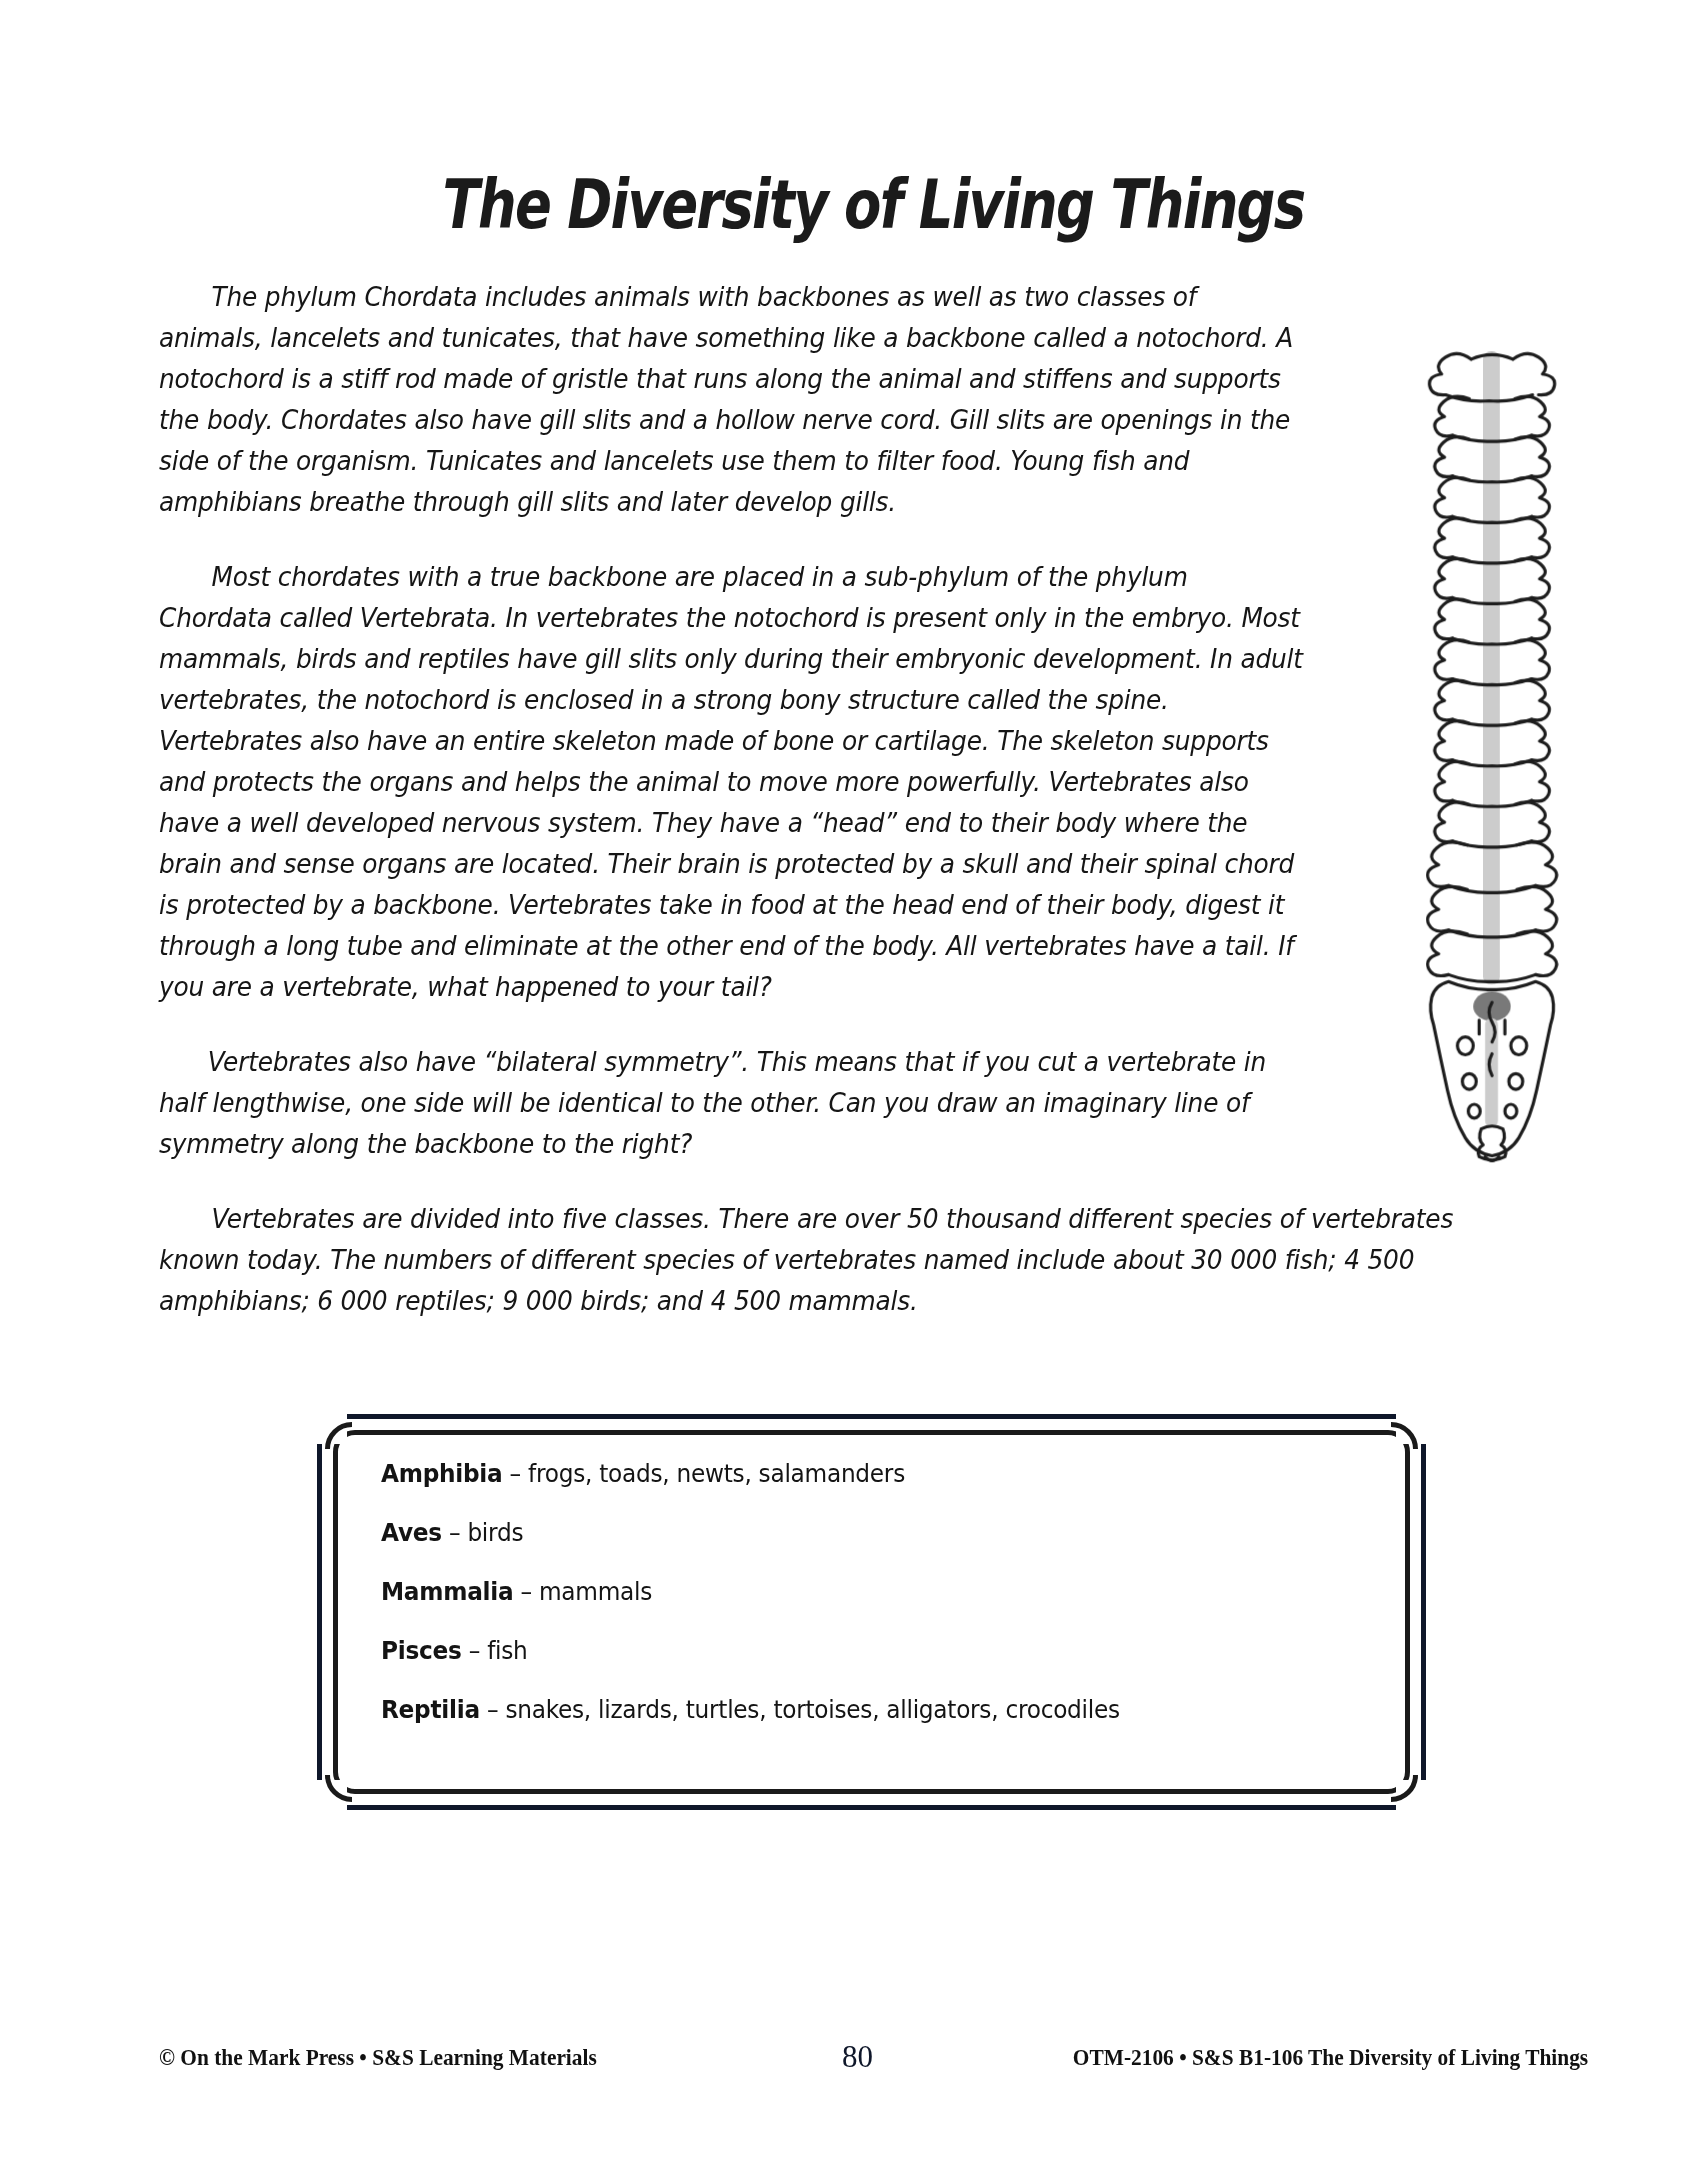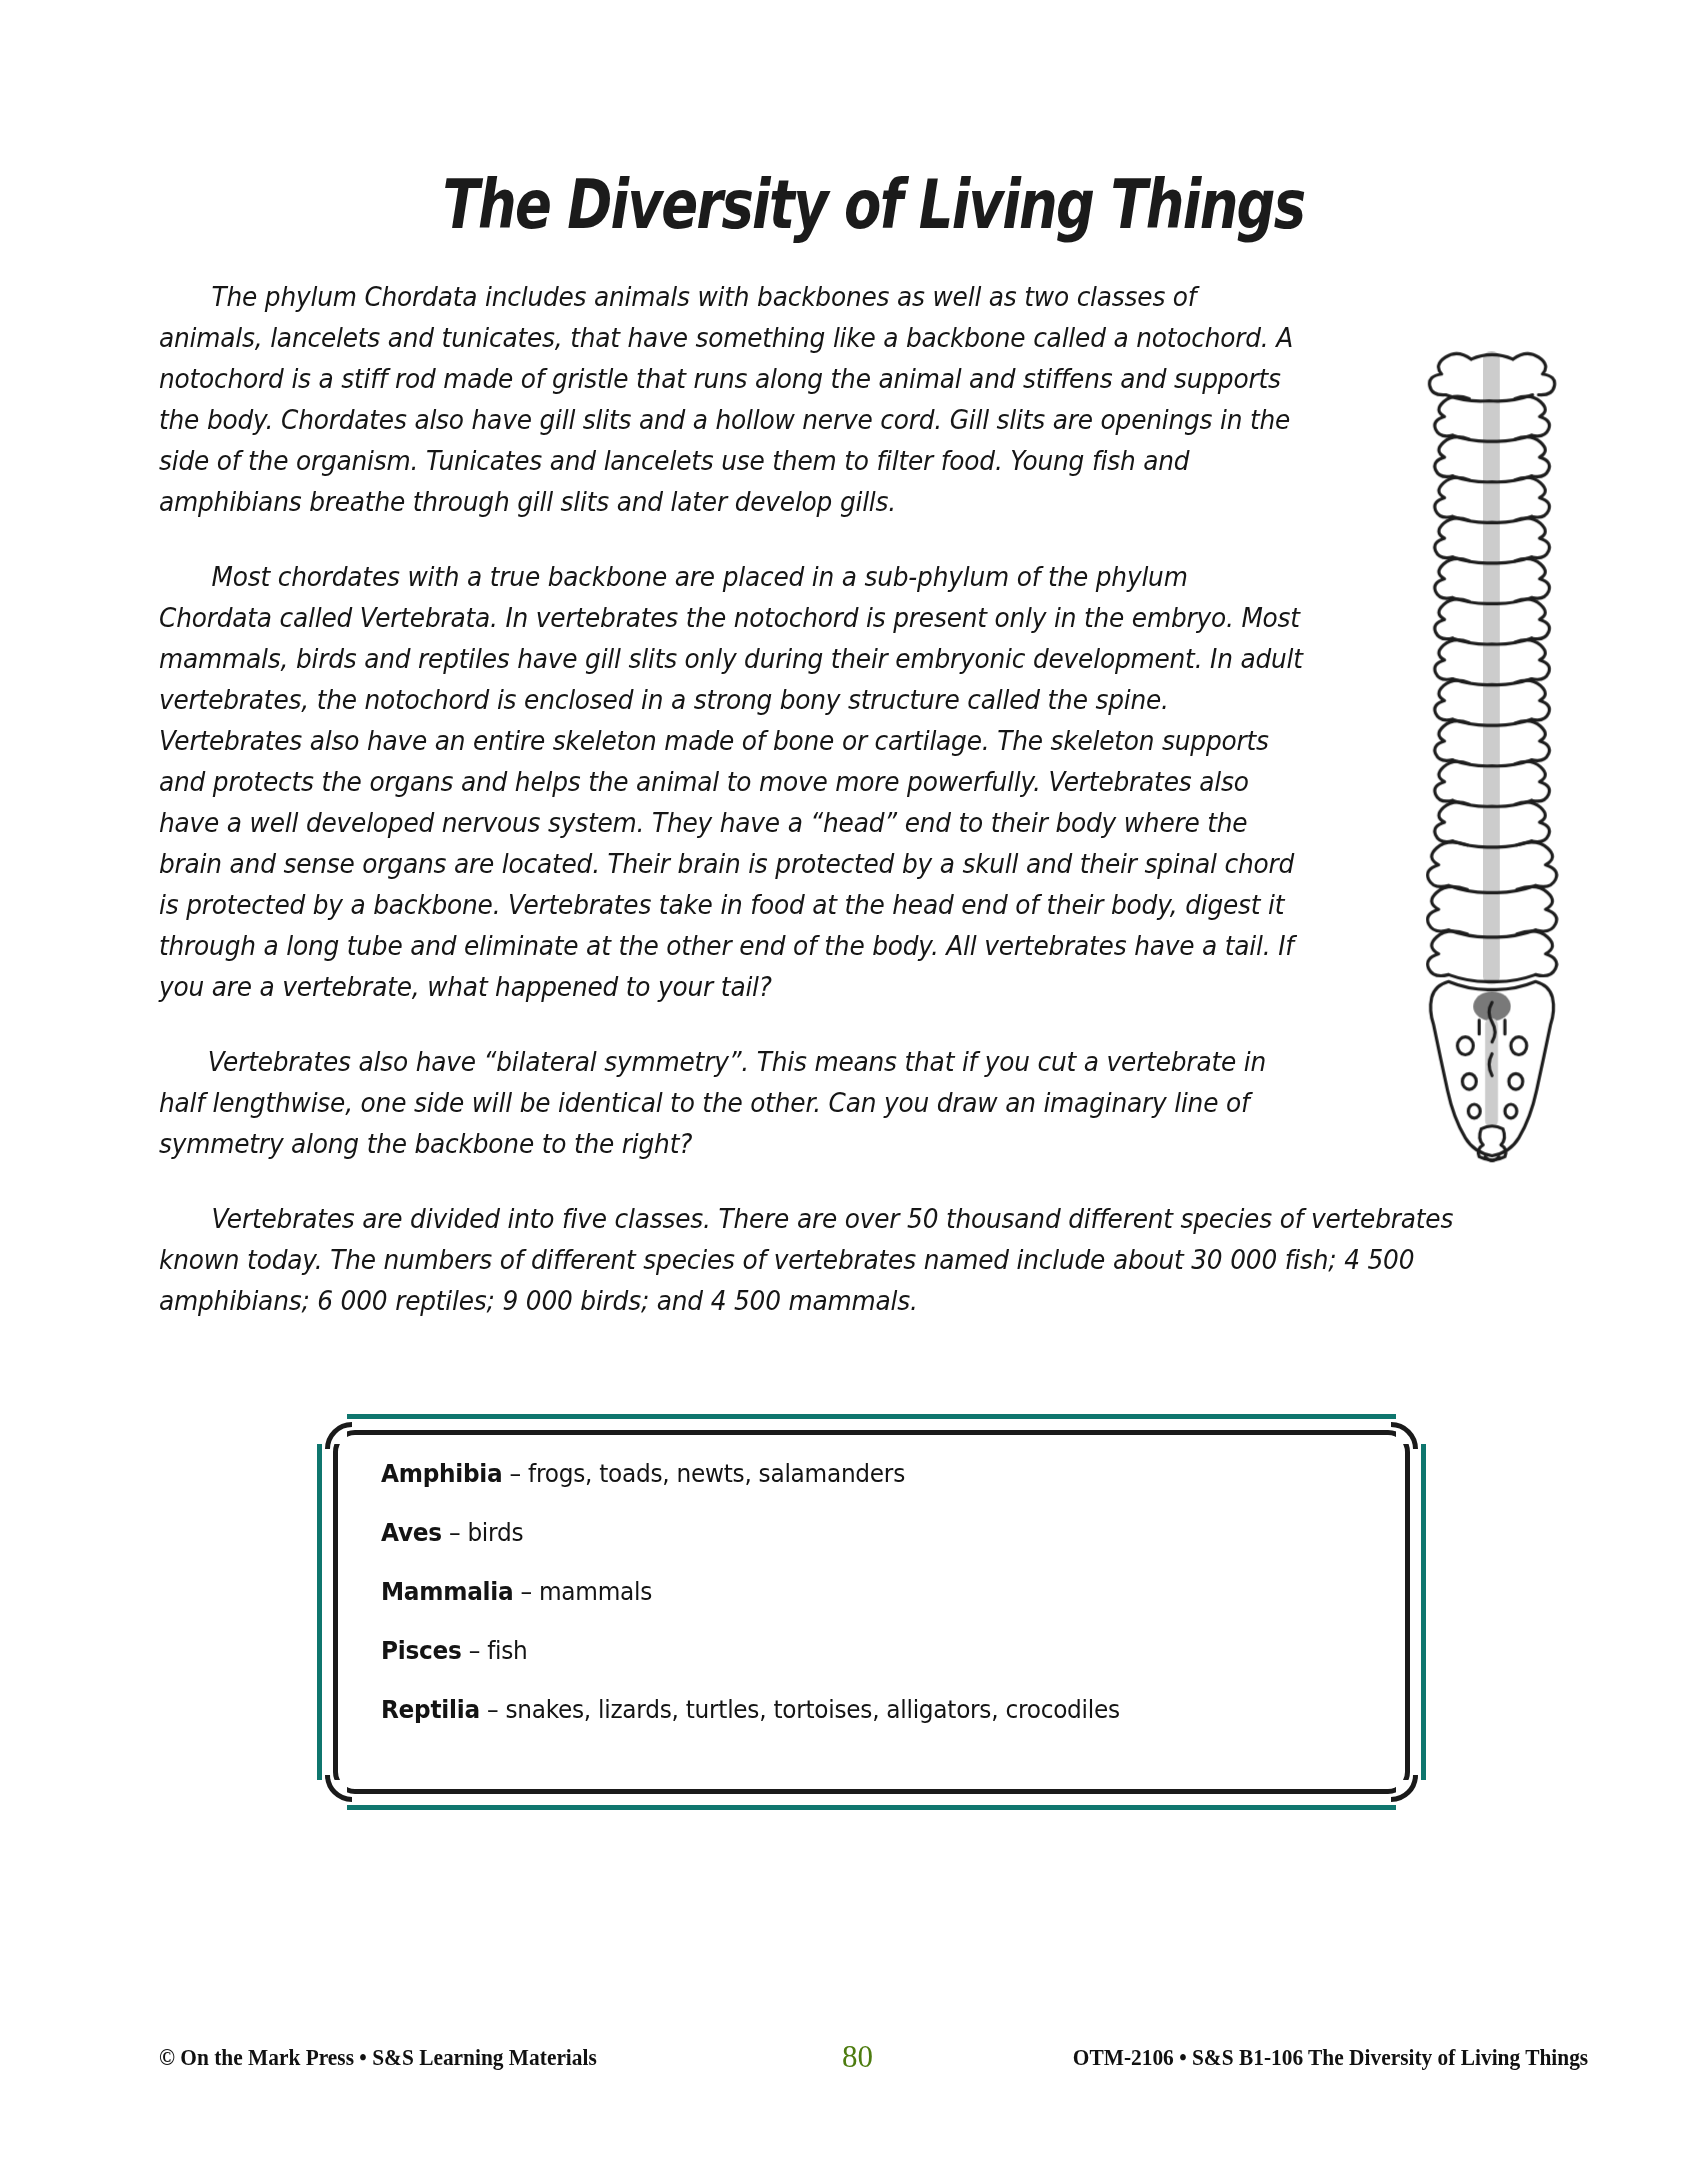--- a/index.html
+++ b/index.html
@@ -69,21 +69,21 @@
   }
   .spine-figure svg { display: block; width: 100%; height: 100%; }
 
   
   .class-box {
     position: absolute;
     left: 285px;
     top: 1414px;
     width: 1109px;
     height: 396px;
-    border: 5px solid #0f766e;
+    border: 5px solid #0f172a;
     border-radius: 28px 28px 28px 28px / 28px 28px 28px 28px;
     box-sizing: border-box;
   }
   .class-box::before {
     content: "";
     position: absolute;
     left: 11px; top: 11px; right: 11px; bottom: 11px;
     border: 5px solid #1a1a1a;
     border-radius: 22px;
     pointer-events: none;
@@ -156,21 +156,21 @@
     transform: scaleX(0.93);
     transform-origin: 0 0;
     white-space: nowrap;
   }
   .footer-page {
     position: absolute;
     left: 683px; top: -2px;
     font-family: "Liberation Serif", serif;
     font-weight: 400;
     font-size: 31px;
-    color: #4d7c0f;
+    color: #0f172a;
   }
   .footer-right {
     position: absolute;
     right: 0; top: 4px;
     transform: scaleX(0.93);
     transform-origin: 100% 0;
     white-space: nowrap;
   }
 </style>
 </head>

